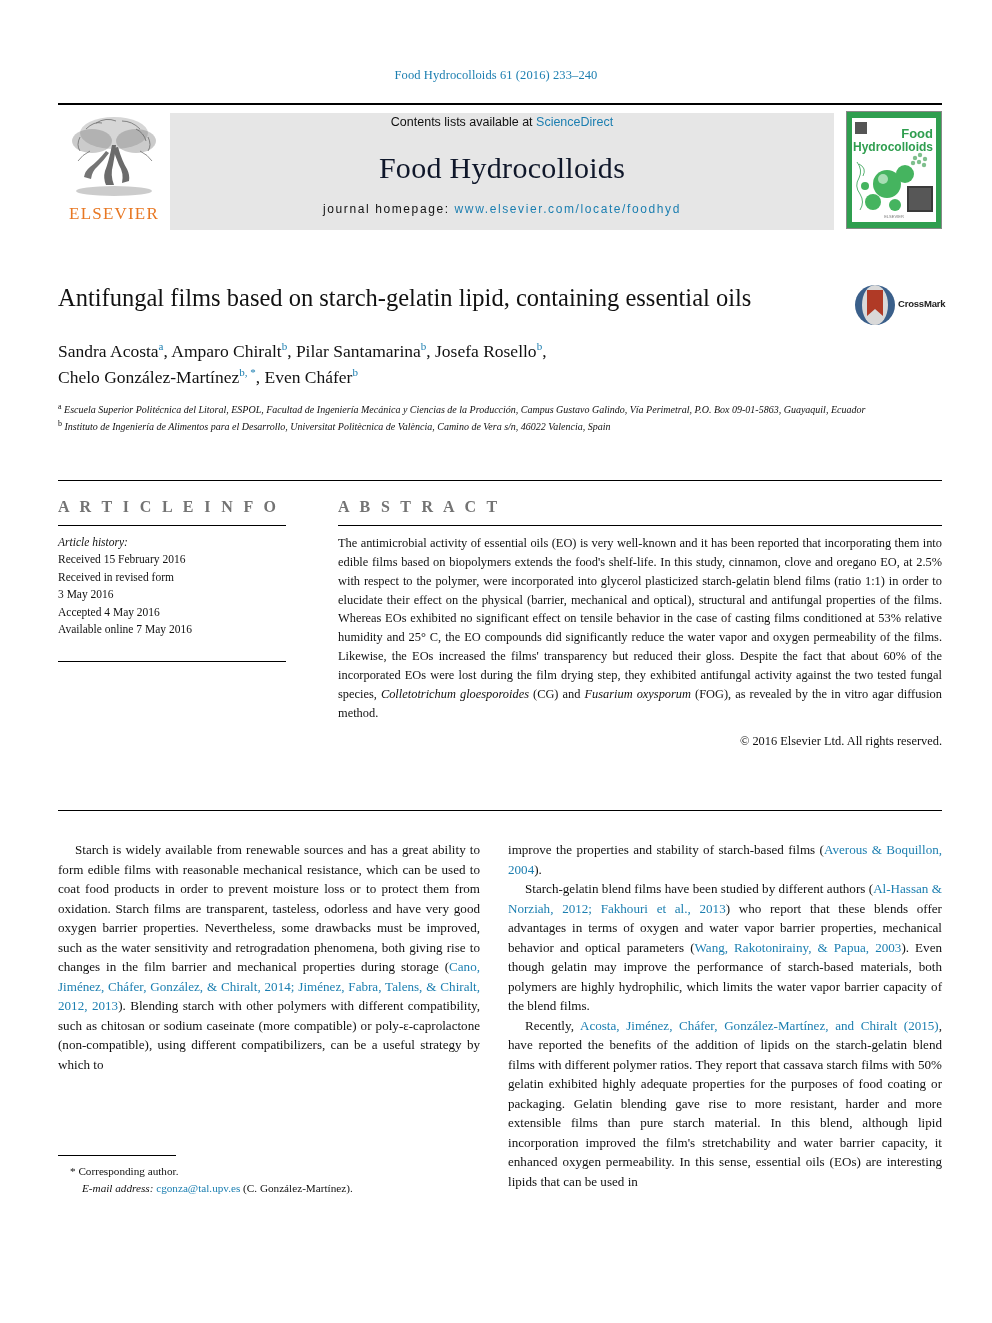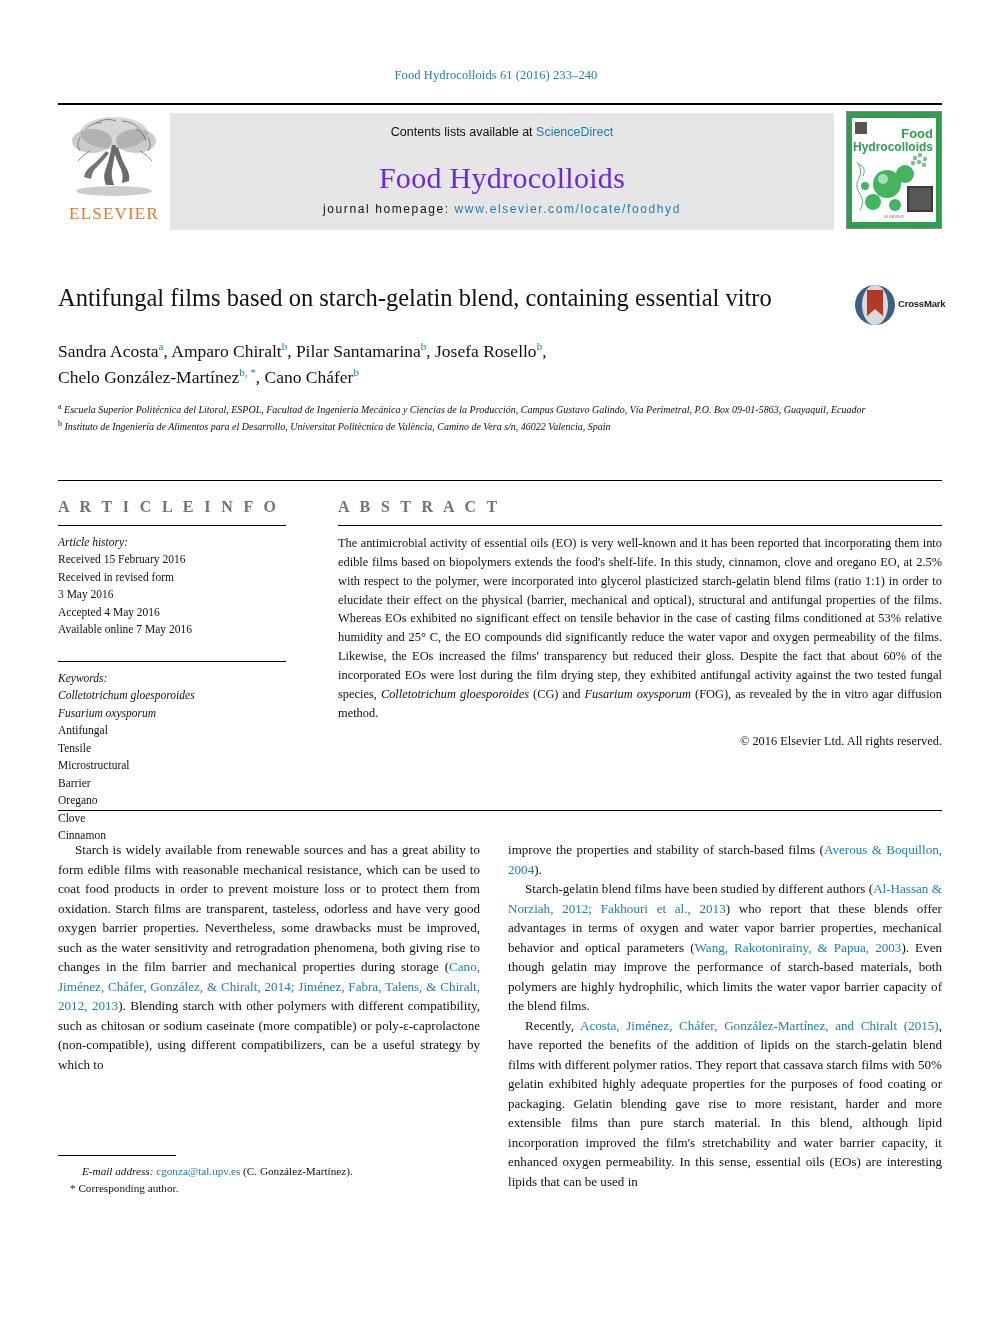--- a/index.html
+++ b/index.html
@@ -67,31 +67,31 @@
   .masthead-center {
     flex: 1 1 auto;
     background: #e6e6e6;
     margin-top: 8px;
     margin-bottom: 2px;
     position: relative;
     display: flex;
     flex-direction: column;
     align-items: center;
     justify-content: flex-start;
-    padding-top: 12px;
+    padding-top: 2px;
   }
   .contents-line {
     font-family: "Liberation Sans", sans-serif;
     font-size: 12.5px;
     color: #111;
   }
   .journal-name {
     font-family: "Liberation Serif", serif;
     font-size: 30px;
-    color: #6d28d9;
+    color: #0f172a;
     margin-top: 22px;
     letter-spacing: 0.3px;
   }
   .homepage-line {
     font-family: "Liberation Sans", sans-serif;
     font-size: 12px;
     color: #111;
     letter-spacing: 1.6px;
     position: absolute;
     bottom: 14px;
@@ -366,34 +366,34 @@
             <circle cx="72" cy="50" r="2.2"></circle>
           <circle cx="77" cy="53" r="2.2"></circle>
             <circle cx="66" cy="51" r="2.2"></circle>
         </g>
         <text x="47" y="106" font-family="Liberation Sans, sans-serif" font-size="4" fill="#777" text-anchor="middle">ELSEVIER</text>
       </svg>
     </div>
   </div>
 
   <div class="title-area">
-    <div class="article-title">Antifungal films based on starch-gelatin blend, containing essential vitro</div>
+    <div class="article-title">Antifungal films based on starch-gelatin lipid, containing essential oils</div>
 
     <div class="crossmark">
       <svg width="42" height="42" viewBox="0 0 42 42">
         <circle cx="21" cy="21" r="20" fill="#3a5f8a"></circle>
         <ellipse cx="21" cy="21" rx="13" ry="20" fill="#d9d9d9"></ellipse>
         <path d="M13 6 h16 v26 l-8 -7 l-8 7 z" fill="#b03a26"></path>
       </svg>
       <div class="crossmark-label">CrossMark</div>
     </div>
 
     <div class="authors">
       <span>Sandra Acosta</span><span class="aff-mark">a</span>, <span>Amparo Chiralt</span><span class="aff-mark">b</span>, <span>Pilar Santamarina</span><span class="aff-mark">b</span>, <span>Josefa Rosello</span><span class="aff-mark">b</span>,<br>
-      <span>Chelo González-Martínez</span><span class="aff-mark">b, *</span>, <span>Cano Cháfer</span><span class="aff-mark">b</span>
+      <span>Chelo González-Martínez</span><span class="aff-mark">b, *</span>, <span>Even Cháfer</span><span class="aff-mark">b</span>
     </div>
 
     <div class="affils">
       <div><sup>a</sup> <span>Escuela Superior Politécnica del Litoral, ESPOL, Facultad de Ingeniería Mecánica y Ciencias de la Producción, Campus Gustavo Galindo, Vía Perimetral, P.O. Box 09-01-5863, Guayaquil, Ecuador</span></div>
       <div><sup>b</sup> <span>Instituto de Ingeniería de Alimentos para el Desarrollo, Universitat Politècnica de València, Camino de Vera s/n, 46022 Valencia, Spain</span></div>
     </div>
   </div>
 
   <div class="rule-top"></div>
 
@@ -402,32 +402,20 @@
     <div class="hr-thick"></div>
     <div class="hist-block">
       <div class="it">Article history:</div>
       <div>Received 15 February 2016</div>
       <div>Received in revised form</div>
       <div>3 May 2016</div>
       <div>Accepted 4 May 2016</div>
       <div>Available online 7 May 2016</div>
     </div>
     <div class="hr-thick" style="margin-top:22px;"></div>
-    <div class="kw-block">
-      <div class="it">Keywords:</div>
-      <div class="it">Colletotrichum gloesporoides</div>
-      <div class="it">Fusarium oxysporum</div>
-      <div>Antifungal</div>
-      <div>Tensile</div>
-      <div>Microstructural</div>
-      <div>Barrier</div>
-      <div>Oregano</div>
-      <div>Clove</div>
-      <div>Cinnamon</div>
-    </div>
   </div>
 
   <div class="abs-col">
     <div class="sec-head">A B S T R A C T</div>
     <div class="hr-thick"></div>
     <div class="abstract-text"><span>The antimicrobial activity of essential oils (EO) is very well-known and it has been reported that incorporating them into edible films based on biopolymers extends the food's shelf-life. In this study, cinnamon, clove and oregano EO, at 2.5% with respect to the polymer, were incorporated into glycerol plasticized starch-gelatin blend films (ratio 1:1) in order to elucidate their effect on the physical (barrier, mechanical and optical), structural and antifungal properties of the films. Whereas EOs exhibited no significant effect on tensile behavior in the case of casting films conditioned at 53% relative humidity and 25° C, the EO compounds did significantly reduce the water vapor and oxygen permeability of the films. Likewise, the EOs increased the films' transparency but reduced their gloss. Despite the fact that about 60% of the incorporated EOs were lost during the film drying step, they exhibited antifungal activity against the two tested fungal species, </span><span class="it">Colletotrichum gloesporoides</span><span> (CG) and </span><span class="it">Fusarium oxysporum</span><span> (FOG), as revealed by the in vitro agar diffusion method.</span></div>
     <div class="copyright">© 2016 Elsevier Ltd. All rights reserved.</div>
   </div>
 
   <div class="rule-body"></div>
@@ -438,19 +426,19 @@
 
   <div class="col-right">
     <p class="body-text" style="text-indent:0;"><span>improve the properties and stability of starch-based films (</span><a class="link" href="#">Averous &amp; Boquillon, 2004</a><span>).</span></p>
     <p class="body-text"><span>Starch-gelatin blend films have been studied by different authors (</span><a class="link" href="#">Al-Hassan &amp; Norziah, 2012; Fakhouri et al., 2013</a><span>) who report that these blends offer advantages in terms of oxygen and water vapor barrier properties, mechanical behavior and optical parameters (</span><a class="link" href="#">Wang, Rakotonirainy, &amp; Papua, 2003</a><span>). Even though gelatin may improve the performance of starch-based materials, both polymers are highly hydrophilic, which limits the water vapor barrier capacity of the blend films.</span></p>
     <p class="body-text"><span>Recently, </span><a class="link" href="#">Acosta, Jiménez, Cháfer, González-Martínez, and Chiralt (2015)</a><span>, have reported the benefits of the addition of lipids on the starch-gelatin blend films with different polymer ratios. They report that cassava starch films with 50% gelatin exhibited highly adequate properties for the purposes of food coating or packaging. Gelatin blending gave rise to more resistant, harder and more extensible films than pure starch material. In this blend, although lipid incorporation improved the film's stretchability and water barrier capacity, it enhanced oxygen permeability. In this sense, essential oils (EOs) are interesting lipids that can be used in</span></p>
   </div>
 
   <div class="footnote">
     <div class="fn-rule"></div>
     <div class="fn-text">
+      <div><span>*</span> <span>Corresponding author.</span></div>
       <div style="padding-left:12px;"><span class="it">E-mail address:</span> <a class="link-underline" href="#">cgonza@tal.upv.es</a> <span>(C. González-Martínez).</span></div>
-      <div><span>*</span> <span>Corresponding author.</span></div>
     </div>
   </div>
 
 
 </div>
 
 </body></html>

